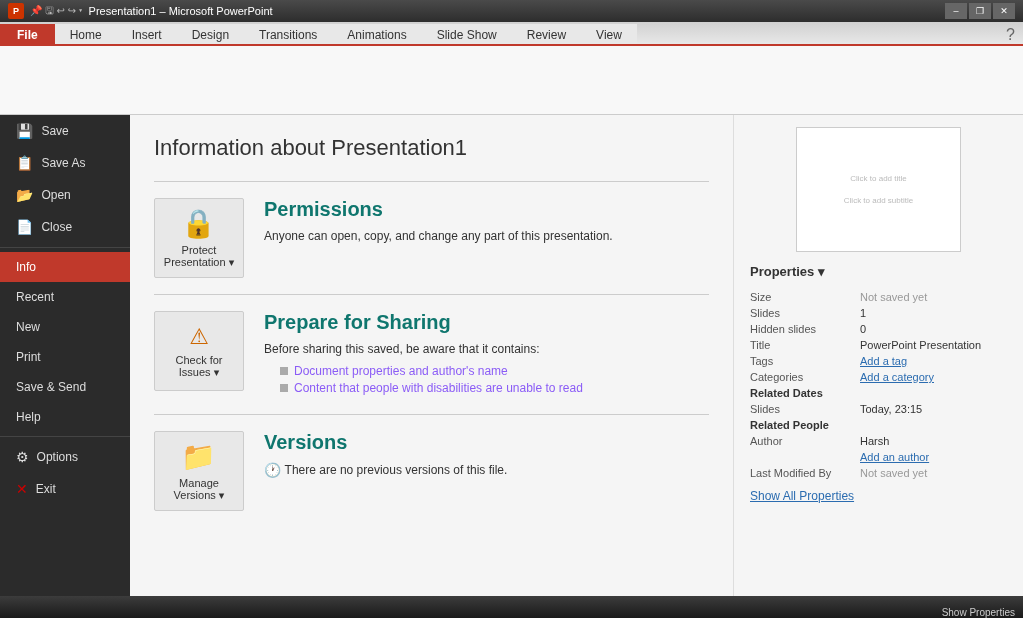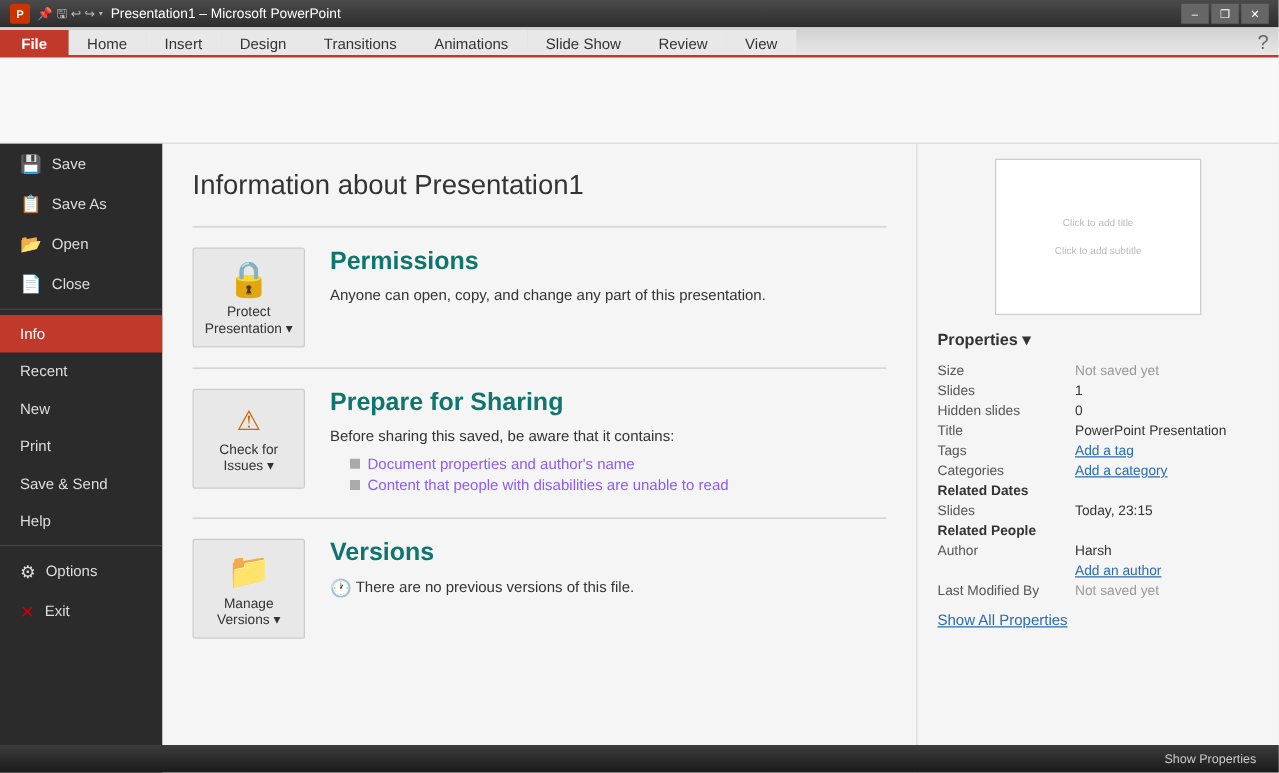--- a/index.html
+++ b/index.html
@@ -163,23 +163,23 @@
 
     
     .taskbar {
       position: fixed;
       bottom: 0;
       left: 0;
       right: 0;
       height: 22px;
       background: linear-gradient(to bottom, #3c3c3c, #1a1a1a);
       display: flex;
-      align-items: center;
+      align-items: flex-end;
       justify-content: flex-end;
-      padding: 0 18px;
+      padding: 0 8px;
       font-size: 10px;
       color: #ccc;
     }
   </style>
 </head>
 <body>
 
 <div class="title-bar">
   <div class="title-bar-left">
     <div class="title-bar-icon">P</div>

